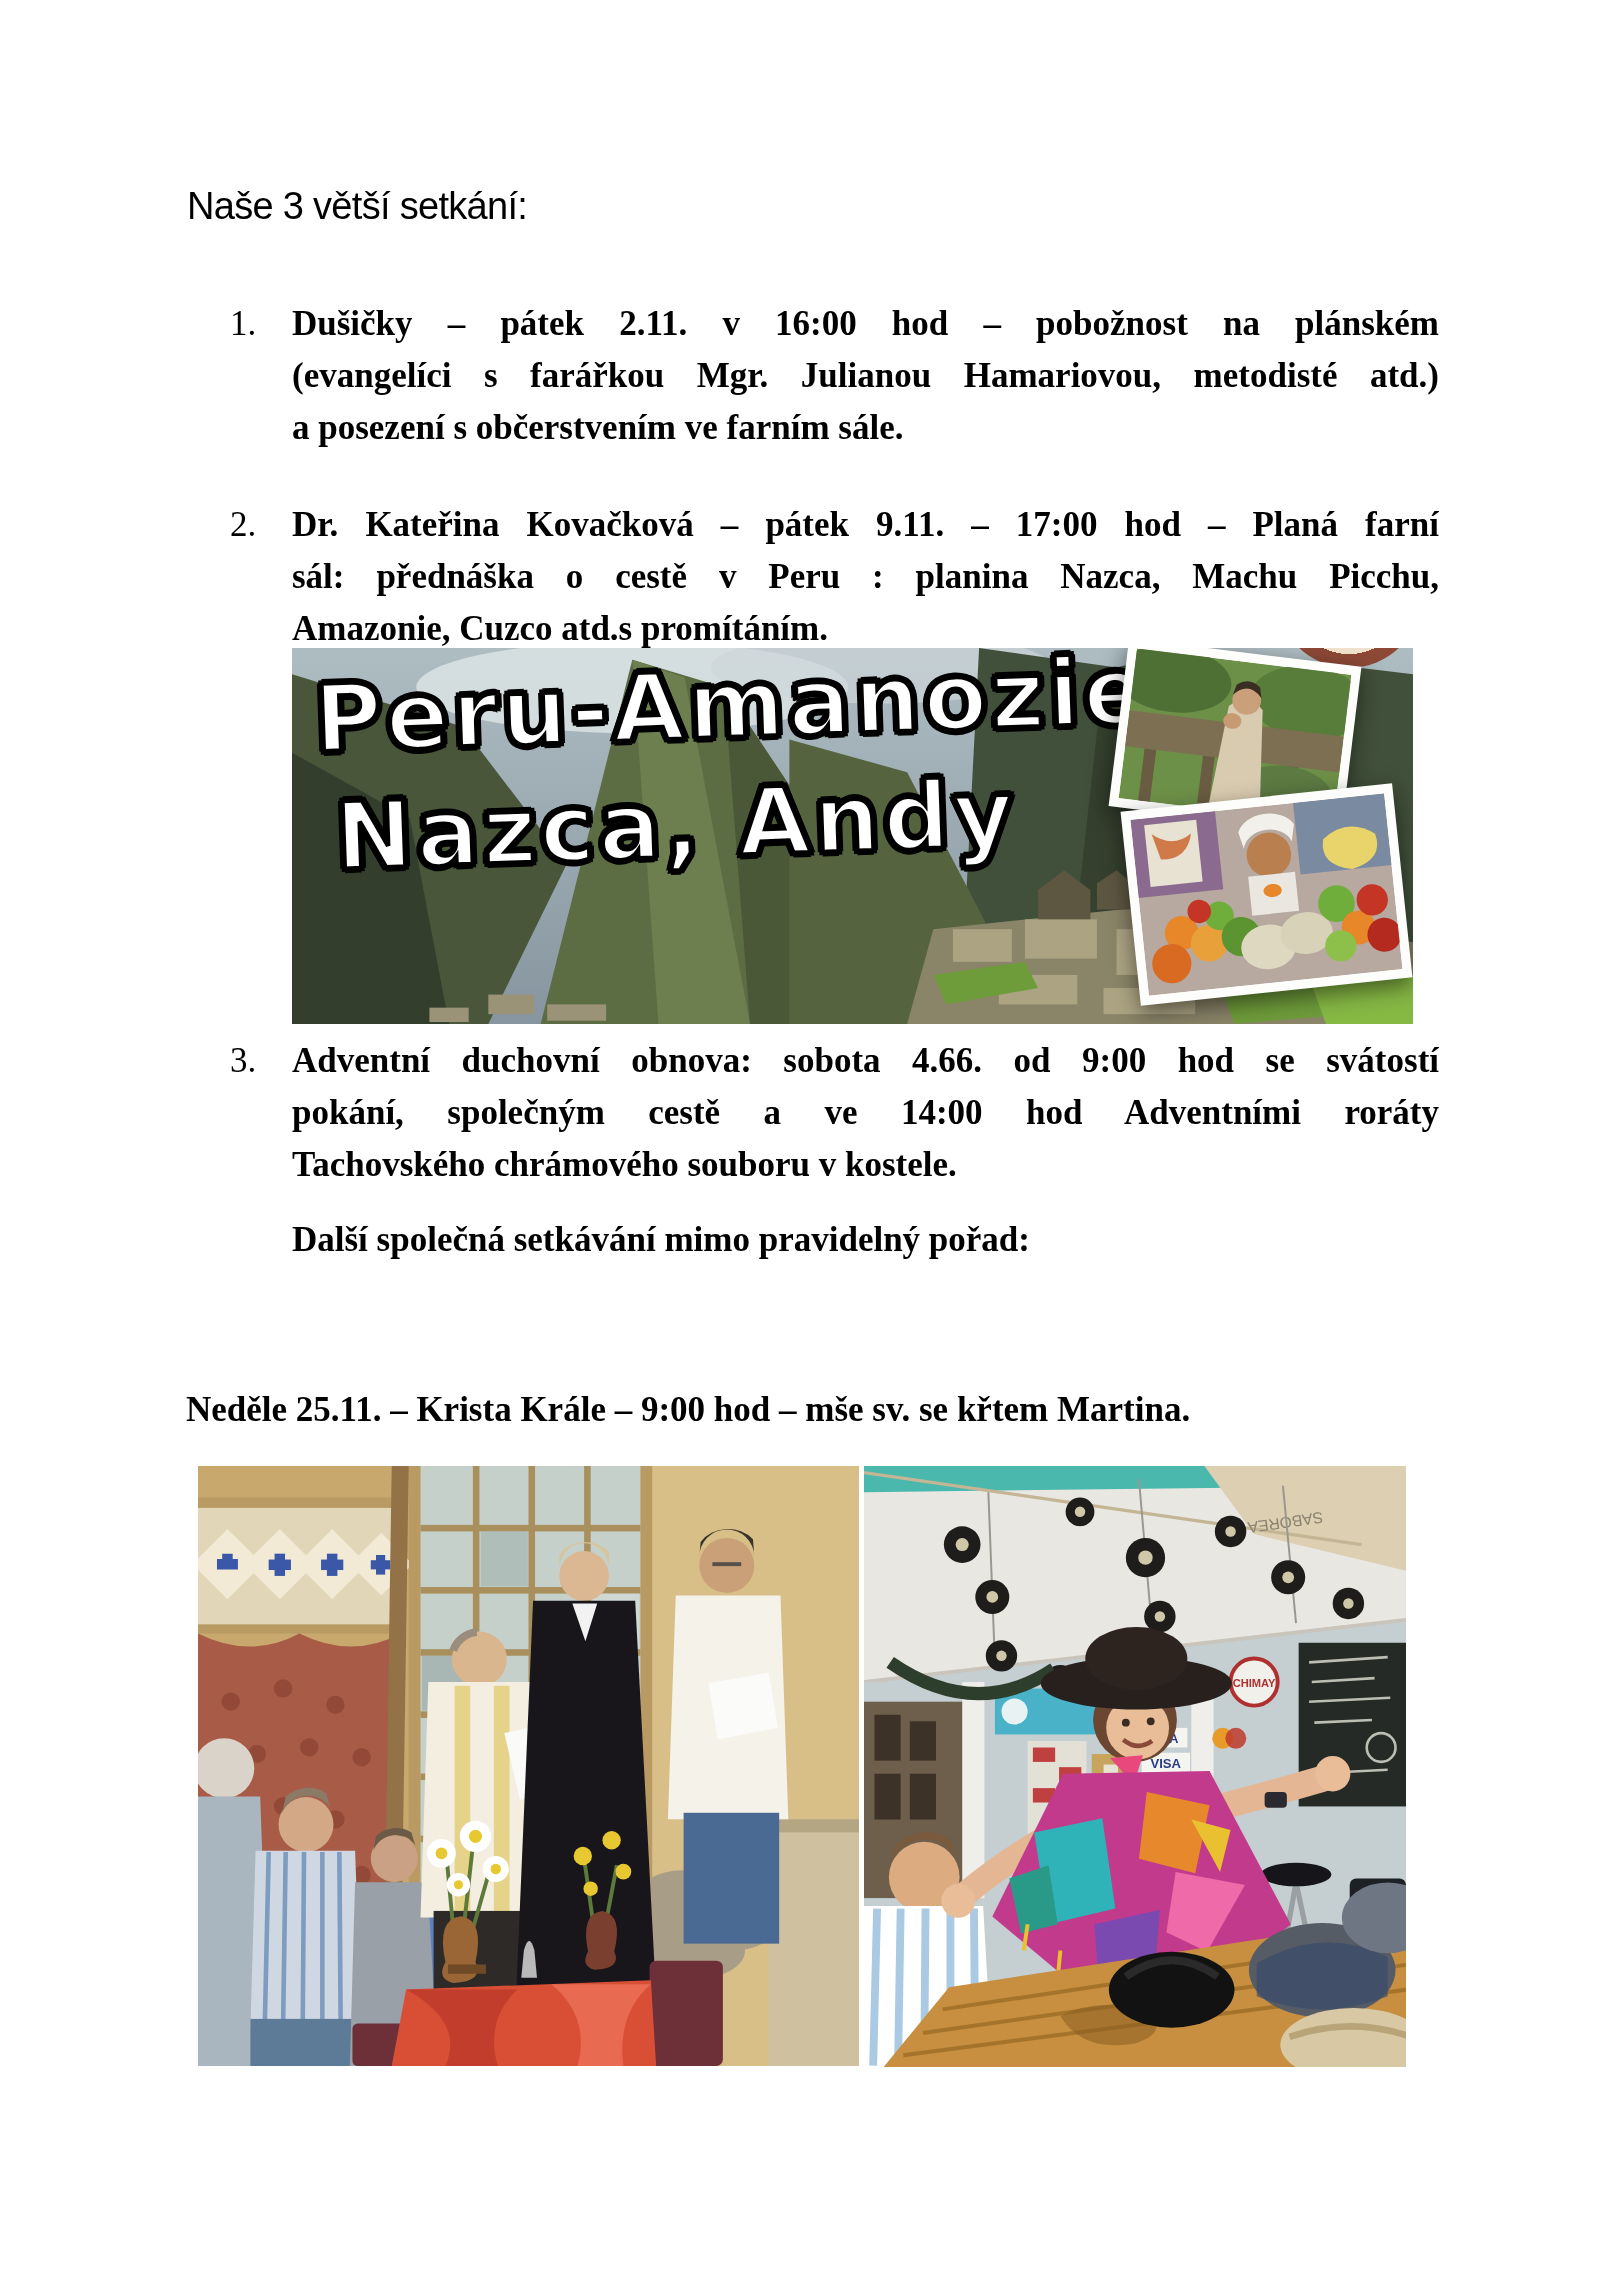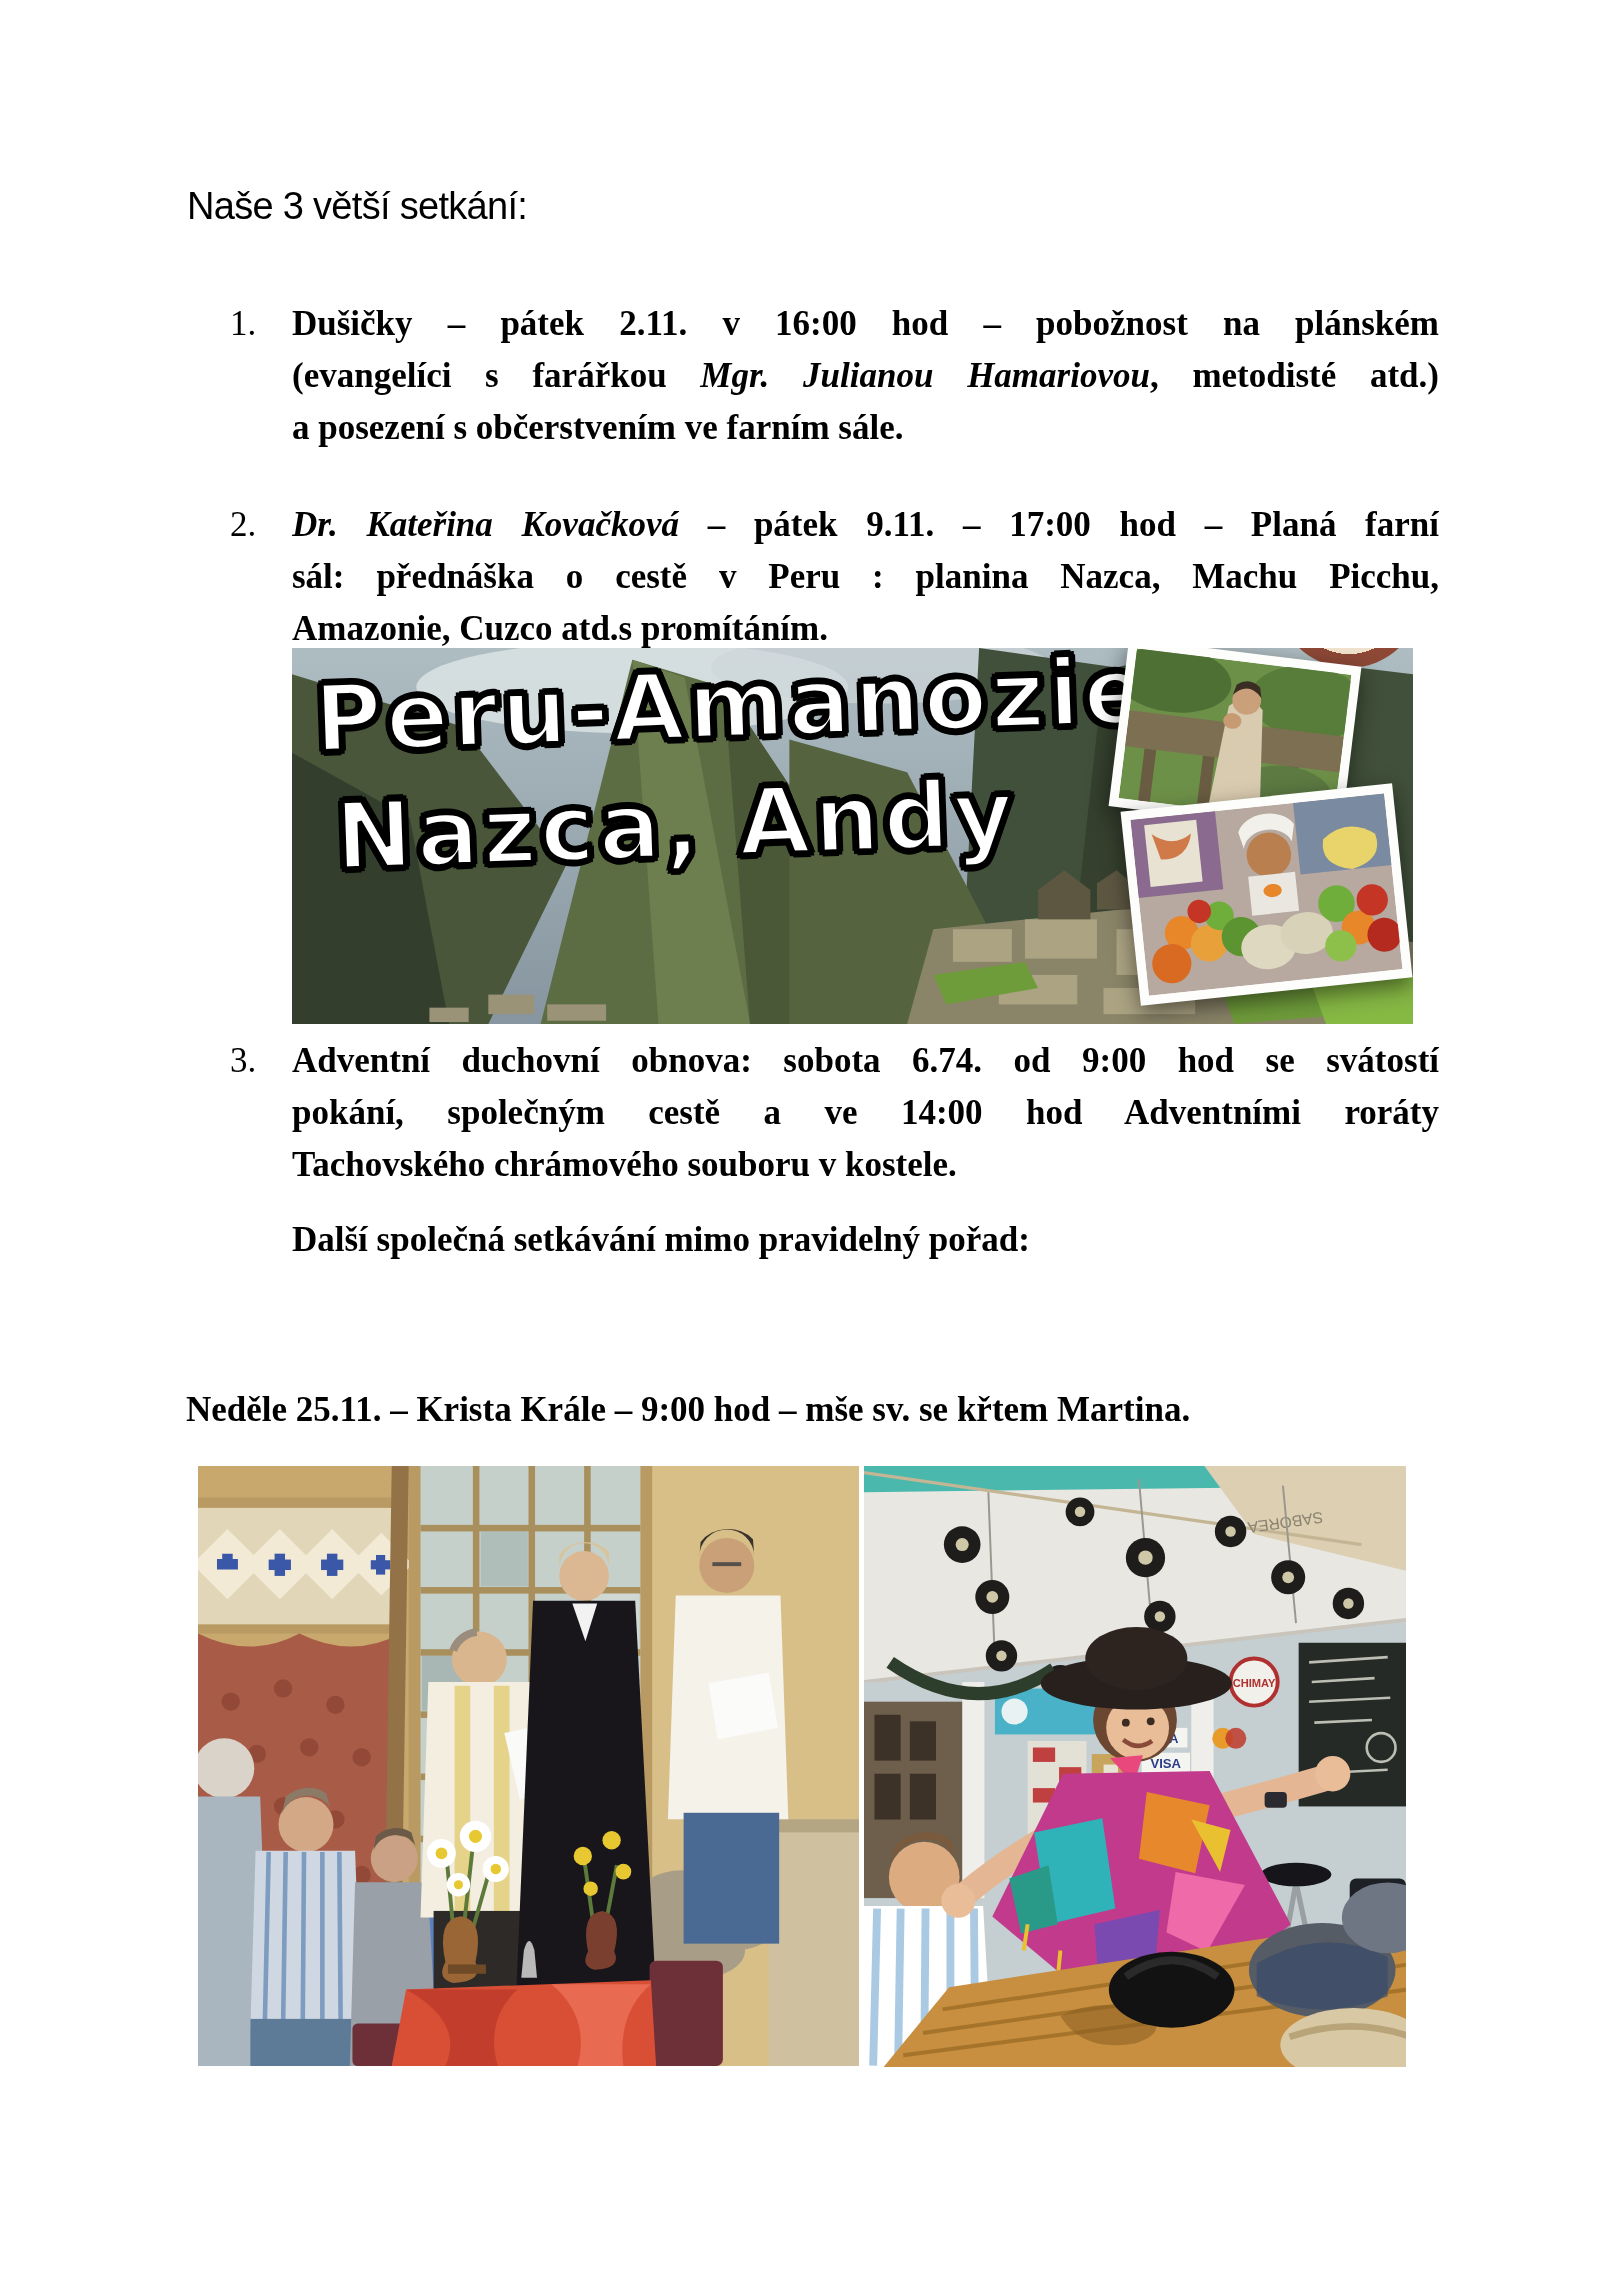--- a/index.html
+++ b/index.html
@@ -17,21 +17,21 @@
   }
   
   .ltext{ position:absolute; left:292px; width:1147px; font-size:35px; }
   .para { position:absolute; font-size:35px; }
   .lnum { position:absolute; left:230px; width:56px; font-size:35px; line-height:52px; height:52px; }
   .tline{ height:52px; line-height:52px; overflow:hidden; white-space:normal; }
   .just { text-align:justify; }
   .just::after{ content:""; display:inline-block; width:100%; height:0; }
   .seg-r{ font-weight:bold; font-style:normal; }
   .seg-b{ font-weight:bold; }
-  .seg-bi{ font-weight:bold; font-style:italic; }
+  .seg-bi{ font-weight:bold; }
 
   
   #peru{
     position:absolute; left:292px; top:648px; width:1121px; height:376px;
     overflow:hidden; background:#5c6d44;
   }
   #peru svg{ display:block; width:100%; height:100%; }
   .peru-title{
     position:absolute; white-space:nowrap;
     font-family:"DejaVu Sans", sans-serif; font-weight:bold;
@@ -184,21 +184,21 @@
             <circle cx="368" cy="215" r="26" fill="#b52a1e"></circle>
           <circle cx="300" cy="225" r="24" fill="#8cc04a"></circle>
           <path d="M290,60 q40,-30 80,0 q10,40 -40,50 q-50,-10 -40,-50" fill="#e8d46a"></path>
         </g>
       </svg>
     </div>
   </div>
 
   <div class="lnum" style="top:1035px">3.</div>
   <div class="ltext" id="item3-lines" style="top:1035px">
-      <div class="tline just"><span class="seg-b">Adventní duchovní obnova</span><span class="seg-r">: </span><span class="seg-b">sobota 6.74</span><span class="seg-r">. od 9:00 hod se svátostí</span></div>
+      <div class="tline just"><span class="seg-b">Adventní duchovní obnova</span><span class="seg-r">: </span><span class="seg-b">sobota 4.66</span><span class="seg-r">. od 9:00 hod se svátostí</span></div>
       <div class="tline just"><span class="seg-r">pokání, společným cestě a ve </span><span class="seg-b">14:00 hod Adventními roráty</span></div>
       <div class="tline"><span class="seg-b">Tachovského chrámového souboru v kostele</span><span class="seg-r">.</span></div>
     </div>
 
   <div class="para" id="p1-lines" style="top:1214px; left:292px; width:1147px">
       <div class="tline"><span class="seg-r">Další společná setkávání mimo pravidelný pořad:</span></div>
     </div>
   <div class="para" id="p3-lines" style="top:1384px; left:186px; width:1253px">
       <div class="tline"><span class="seg-r">Neděle 25.11. – Krista Krále – 9:00 hod – mše sv. se křtem Martina.</span></div>
     </div>

